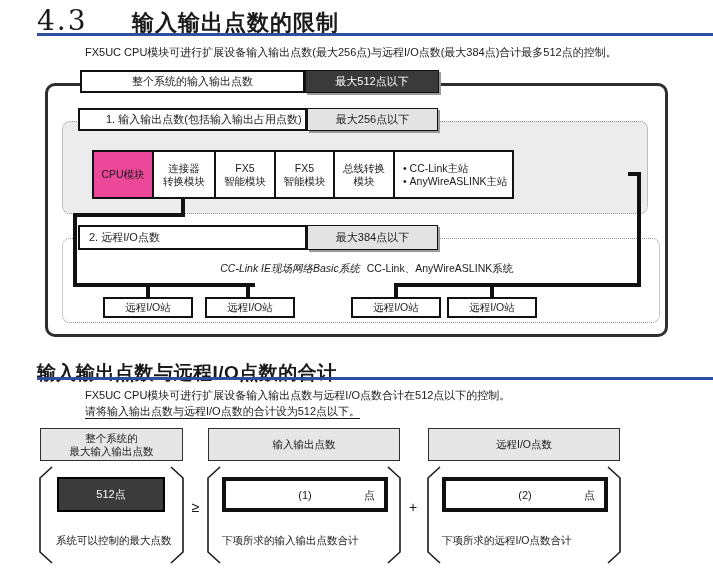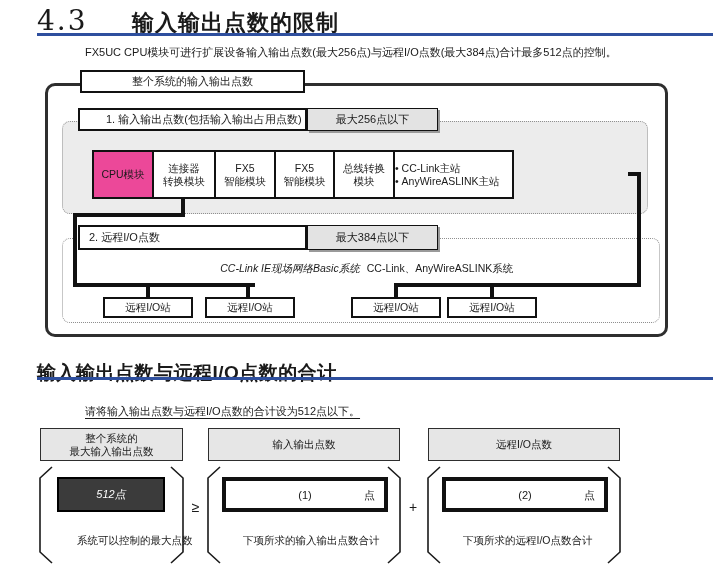--- a/index.html
+++ b/index.html
@@ -39,58 +39,59 @@
   #sec2-label{left:78px;top:225px;width:229px;height:25px;}
   #sec2-value{left:307px;top:225px;width:131px;height:25px;}
 
   
   #modules{left:92px;top:150px;height:49px;display:flex;z-index:3;}
   .mcell{box-sizing:border-box;border:2px solid #111;background:#fff;display:flex;
          align-items:center;justify-content:center;text-align:center;
          font-size:10.5px;line-height:12.5px;}
   .mcell + .mcell{margin-left:-2px;}
   .mcell.gray{background:#ec4899;}
-  .mcell.bullets{justify-content:flex-start;text-align:left;}
+  .mcell.bullets{justify-content:flex-start;text-align:left;padding-left:8px;}
 
   
   .wire{background:#111;z-index:2;}
 
   .netlabel{font-size:10.5px;text-align:center;z-index:3;}
   .station{background:#fff;border:2px solid #111;display:flex;align-items:center;
            justify-content:center;font-size:10.5px;z-index:3;width:90px;height:21px;top:297px;}
 
   
   #sum-heading{left:37px;top:360px;font-size:19px;font-weight:bold;letter-spacing:0.5px;}
   #rule2{top:377px;}
   #sum-p1{top:388px;}
   #sum-p2{top:404px;text-decoration:underline;text-underline-offset:3px;}
 
   .colhead{background:#e6e6e6;border:1.5px solid #2e2e2e;display:flex;align-items:center;
            justify-content:center;text-align:center;font-size:10.5px;line-height:13px;top:428px;height:33px;z-index:3;}
   .valbox{top:477px;height:35px;display:flex;align-items:center;justify-content:center;z-index:3;font-size:11px;}
   .valbox.dark{background:#3b3b3b;color:#fff;border:2px solid #000;}
   .valbox.thick{background:#fff;border:4px solid #111;position:absolute;}
   .valbox .unit{position:absolute;right:9px;top:50%;transform:translateY(-50%);}
-  .caption{top:534px;font-size:10.5px;z-index:3;margin-left:21px;}
+  .caption{top:534px;font-size:10.5px;z-index:3;}
   .op{top:499px;font-size:14px;text-align:center;z-index:3;}
   .bracket{z-index:2;}
 </style>
 </head>
 <body>
 
 <div id="page">
 
   <div class="abs" id="sec-num">4.3</div>
   <div class="abs" id="sec-title">输入输出点数的限制</div>
   <div class="abs rule" id="rule1" style="background:#2e4f9e;"></div>
   <div class="abs para" id="intro">FX5UC CPU模块可进行扩展设备输入输出点数(最大256点)与远程I/O点数(最大384点)合计最多512点的控制。</div>
 
   <div class="abs" id="frame"></div>
 
   <div class="abs wbox center" id="total-label">整个系统的输入输出点数</div>
+  <div class="abs dbox" id="total-value">最大512点以下</div>
 
   <div class="abs dashed" id="sec1-area"></div>
   <div class="abs wbox left" id="sec1-label">1.  输入输出点数(包括输入输出占用点数)</div>
   <div class="abs gbox" id="sec1-value">最大256点以下</div>
 
   <div class="abs" id="modules">
     <div class="mcell pre gray" style="width:62px">CPU模块</div>
     <div class="mcell pre" style="width:64px">连接器
 转换模块</div>
     <div class="mcell pre" style="width:62px">FX5
@@ -122,29 +123,30 @@
   <div class="abs netlabel" style="left:180px;top:262px;width:220px;font-style:italic;">CC-Link IE现场网络Basic系统</div>
   <div class="abs netlabel" style="left:330px;top:262px;width:220px;">CC-Link、AnyWireASLINK系统</div>
 
   <div class="abs station" style="left:103px;">远程I/O站</div>
   <div class="abs station" style="left:205px;">远程I/O站</div>
   <div class="abs station" style="left:351px;">远程I/O站</div>
   <div class="abs station" style="left:447px;">远程I/O站</div>
 
   <div class="abs" id="sum-heading">输入输出点数与远程I/O点数的合计</div>
   <div class="abs rule" id="rule2" style="background:#2e4f9e;"></div>
+  <div class="abs para" id="sum-p1">FX5UC CPU模块可进行扩展设备输入输出点数与远程I/O点数合计在512点以下的控制。</div>
   <div class="abs para" id="sum-p2">请将输入输出点数与远程I/O点数的合计设为512点以下。</div>
 
   <div class="abs colhead pre" style="left:40px;width:143px;">整个系统的
 最大输入输出点数</div>
   <svg class="abs bracket" style="left:38px;top:466px;" width="147" height="98">
     <polyline points="14,1 2,12 2,86 14,97" fill="none" stroke="#1a1a1a" stroke-width="1.6"></polyline>
     <polyline points="133,1 145,12 145,86 133,97" fill="none" stroke="#1a1a1a" stroke-width="1.6"></polyline>
   </svg>
-  <div class="abs valbox dark" style="left:57px;width:108px;font-style:italic;">512点</div>
+  <div class="abs valbox dark" style="left:57px;width:108px;">512点</div>
   <div class="abs caption" style="left:56px;">系统可以控制的最大点数</div>
 
   <div class="abs op" style="left:183px;width:25px;">≥</div>
 
   <div class="abs colhead" style="left:208px;width:192px;">输入输出点数</div>
   <svg class="abs bracket" style="left:206px;top:466px;" width="196" height="98">
     <polyline points="14,1 2,12 2,86 14,97" fill="none" stroke="#1a1a1a" stroke-width="1.6"></polyline>
     <polyline points="182,1 194,12 194,86 182,97" fill="none" stroke="#1a1a1a" stroke-width="1.6"></polyline>
   </svg>
   <div class="abs valbox thick" style="left:222px;width:166px;">

